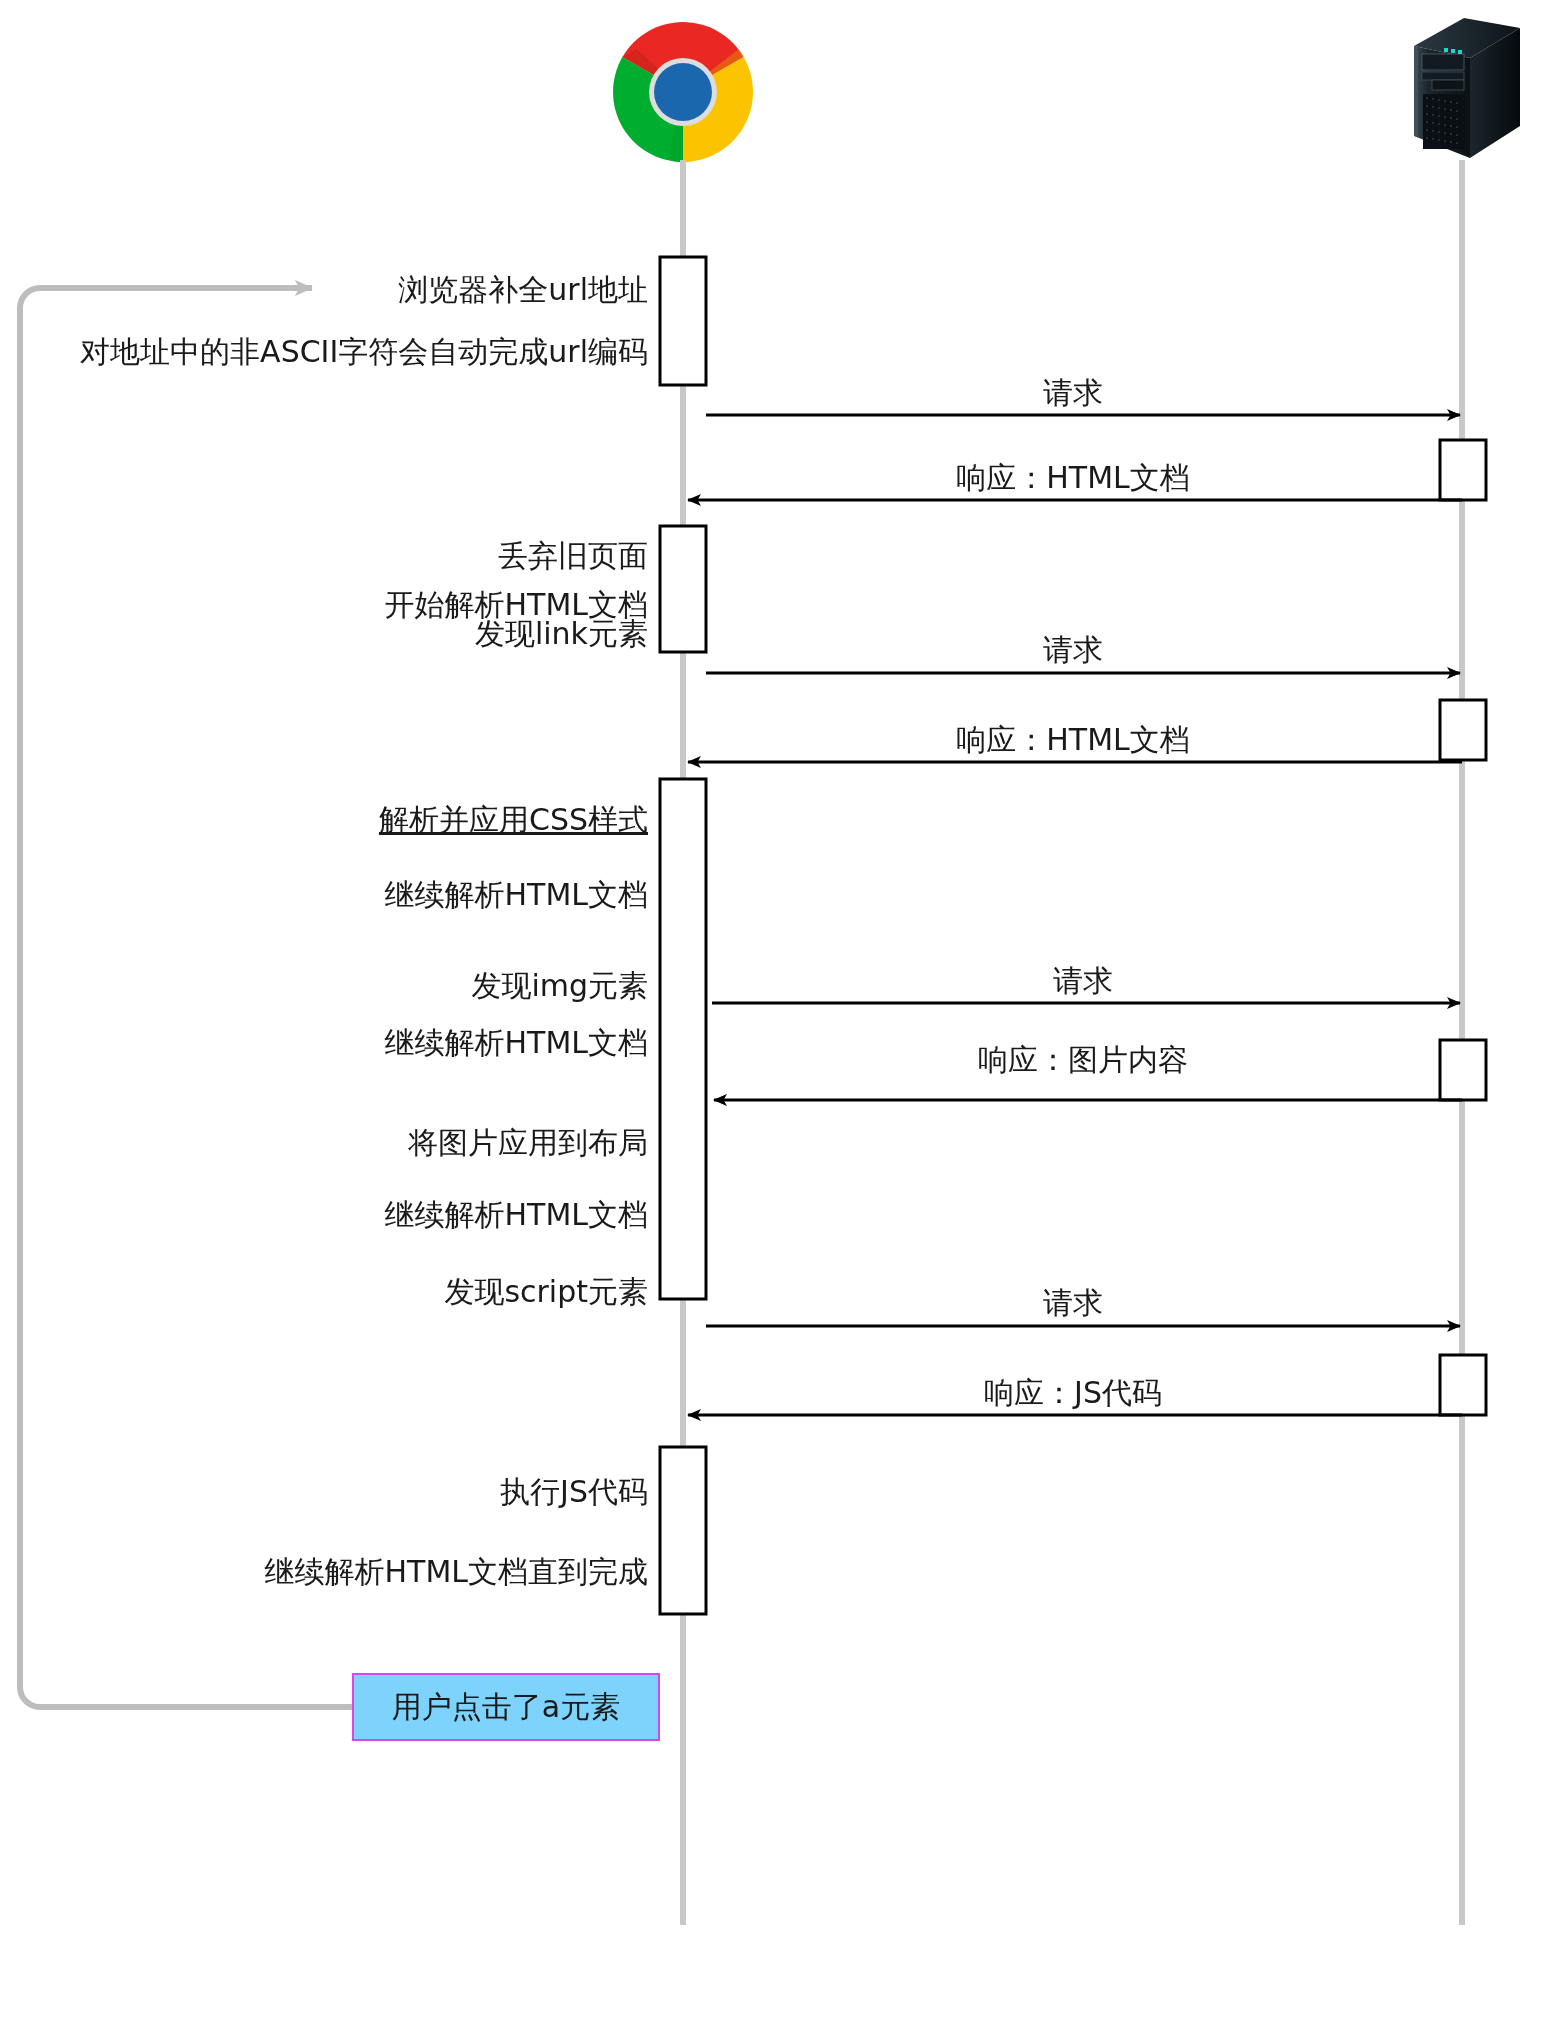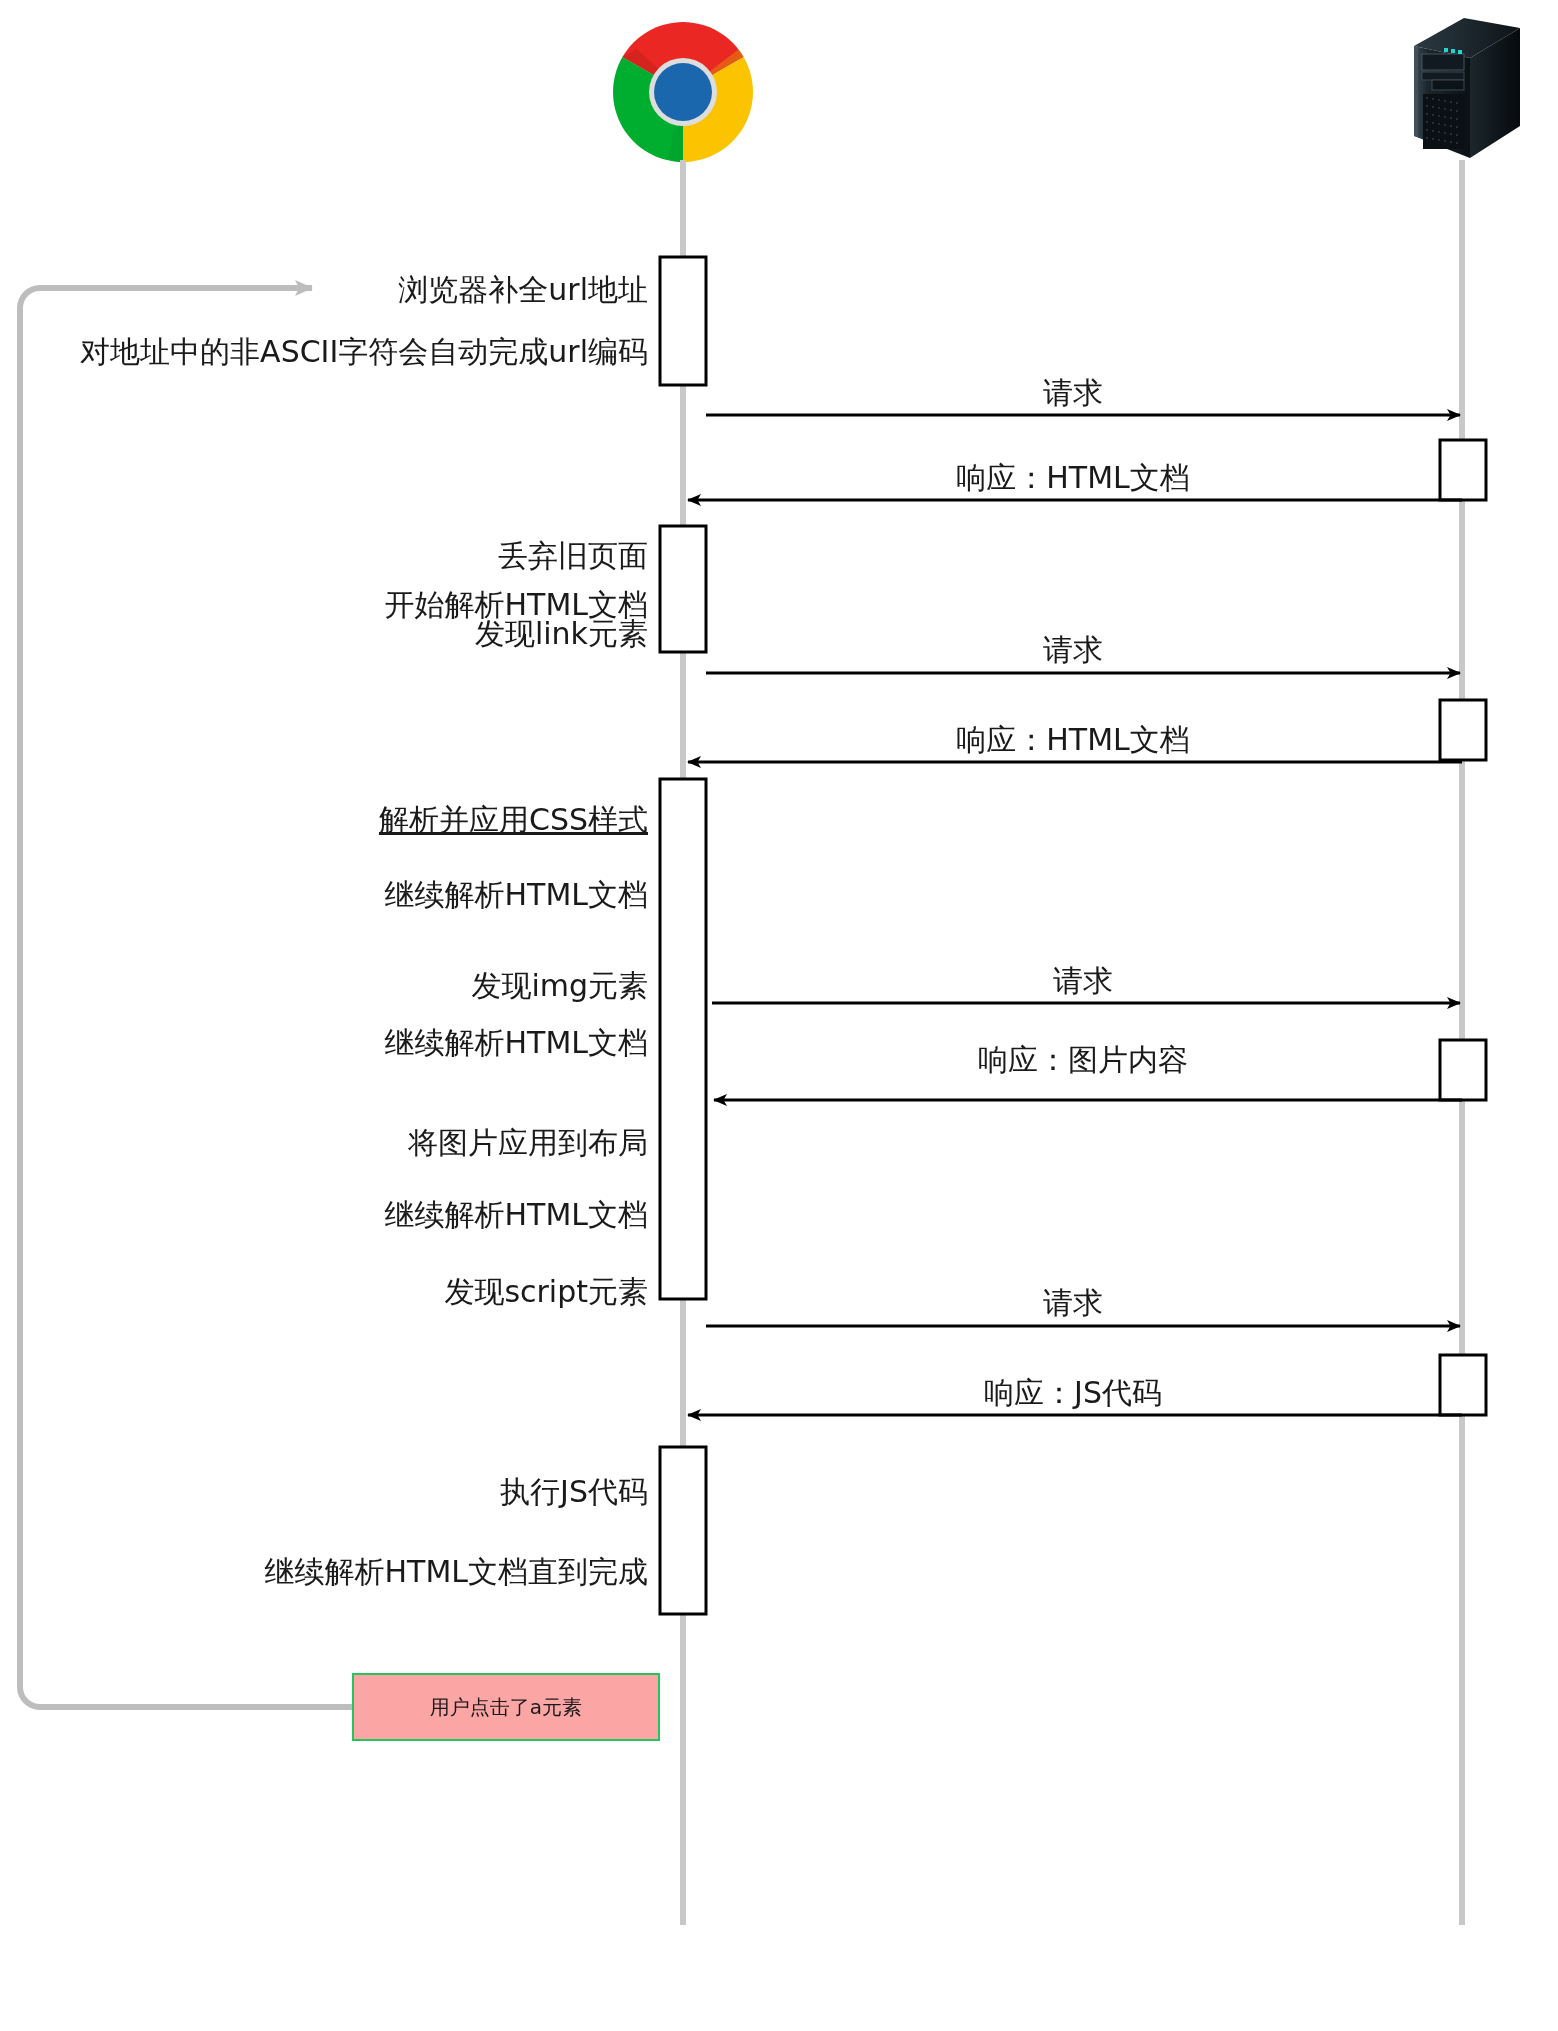--- a/index.html
+++ b/index.html
@@ -28,24 +28,24 @@
     position: absolute;
     font-size: 30px;
     color: #1a1a1a;
     white-space: nowrap;
     line-height: 1;
   }
   .lbl.r { transform: translate(-100%, -50%); }
   .lbl.c { transform: translate(-50%, -50%); }
   .note {
     position: absolute;
-    background: #fca5a5;
-    border: 2px solid #22c55e;
+    background: #7dd3fc;
+    border: 2px solid #d946ef;
     color: #1a1a1a;
-    font-size: 20px;
+    font-size: 30px;
     display: flex;
     align-items: center;
     justify-content: center;
     box-sizing: border-box;
     white-space: nowrap;
   }
   .actor-icon {
     position: absolute;
   }
 </style>

